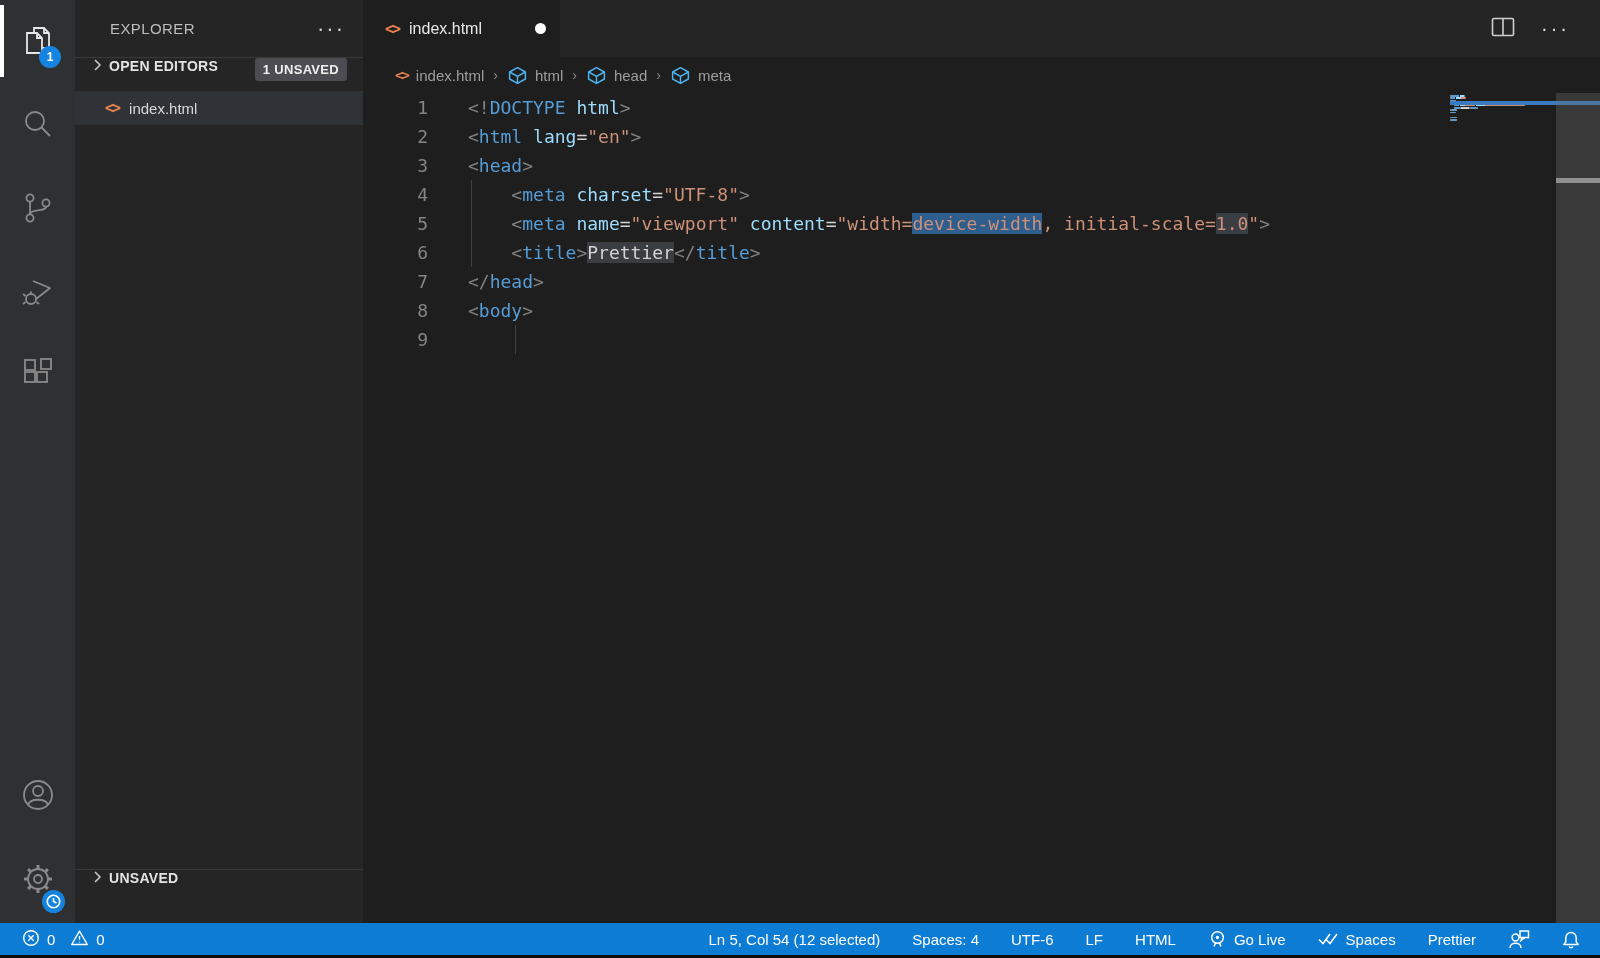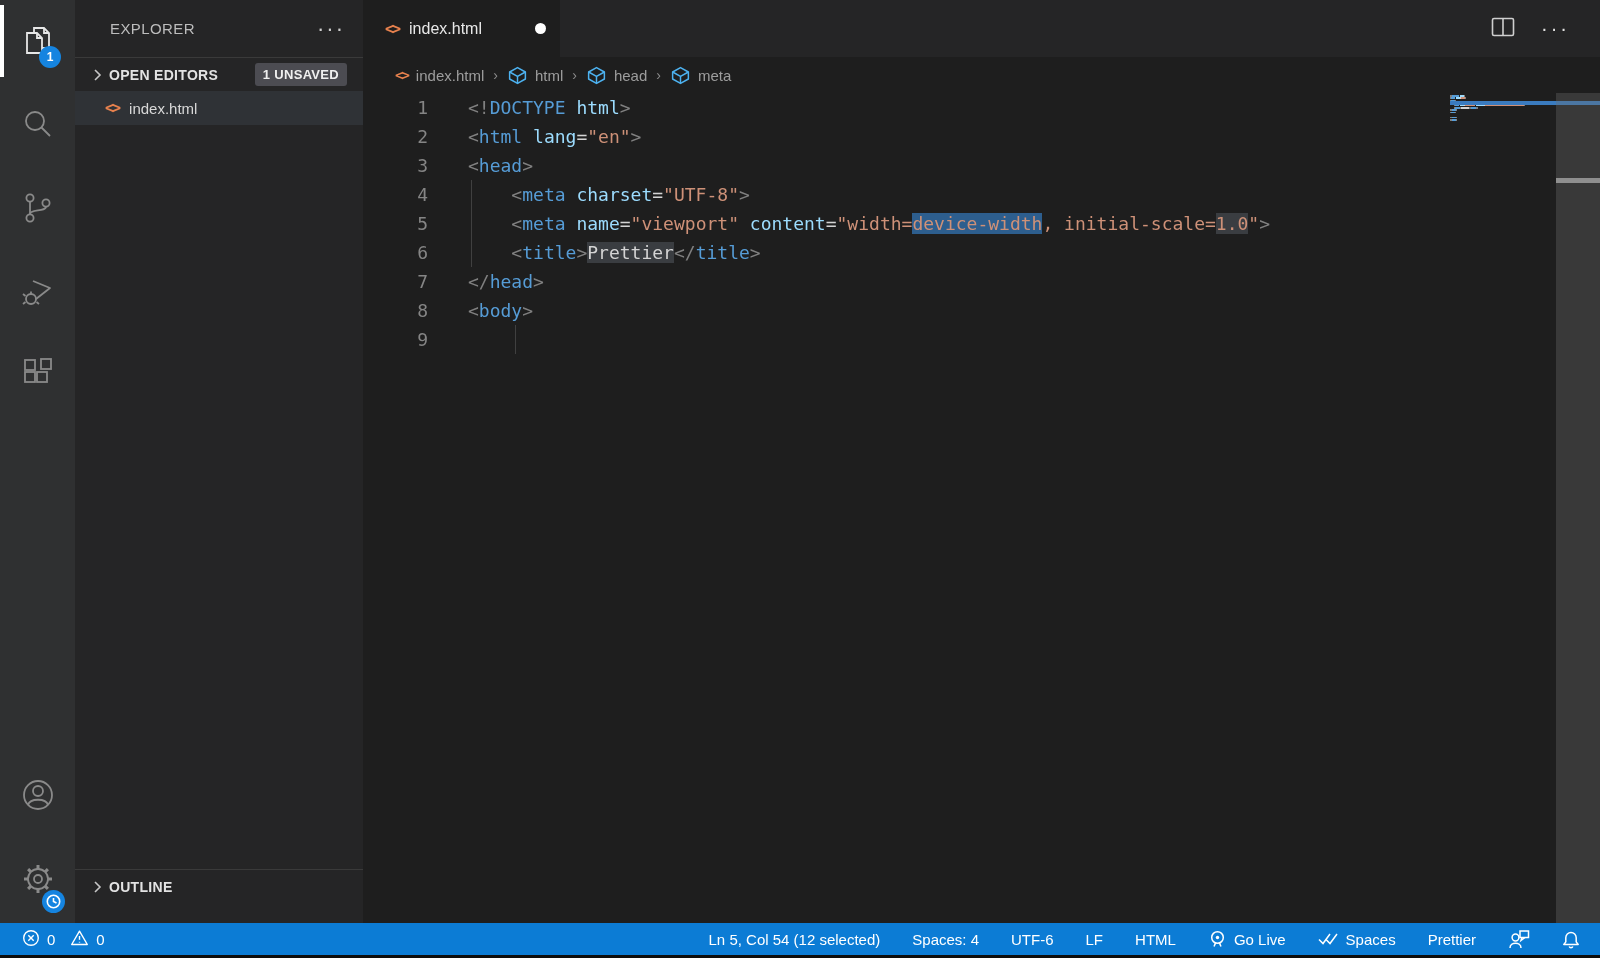--- a/index.html
+++ b/index.html
@@ -20,21 +20,21 @@
   #activity-bottom { margin-top:auto; }
   .clock-badge { position:absolute; right:10px; bottom:10px; width:23px; height:23px;
     border-radius:50%; background:#1584e0; display:flex; align-items:center; justify-content:center; }
 
   
   #sidebar { position:absolute; left:75px; top:0; width:288px; height:923px; background:#252526;
     color:#cccccc; }
   #sidebar-header { height:57px; display:flex; align-items:center; padding:0 18px 0 35px; }
   #sidebar-title { font-size:15px; letter-spacing:0.4px; color:#bdbdbd; }
   #sidebar-more { margin-left:auto; color:#cfcfcf; font-size:22px; letter-spacing:2px; cursor:pointer; line-height:10px; }
-  .section-row { height:34px; display:flex; align-items:center; border-top:1px solid #3a3a3a;
+  .section-row { height:34px; display:flex; align-items:flex-start; border-top:1px solid #3a3a3a;
     padding:0 10px; cursor:pointer; }
   .section-row .chev { width:24px; display:flex; justify-content:center; }
   .chev svg { stroke:#c6c6c6; fill:none; stroke-width:1.6; }
   .section-label { font-weight:bold; font-size:14px; color:#e3e3e3; letter-spacing:0.3px; }
   #open-editors-badge { margin-left:auto; margin-right:6px; background:#4c4c52; color:#efefef;
     font-size:13px; font-weight:bold; padding:4px 8px; border-radius:3px; letter-spacing:0.3px;}
   #workspace-row { height:38px; }
   #file-row { height:34px; display:flex; align-items:center; background:#2f3236; cursor:pointer;
     padding-left:30px; }
   .html-glyph { font-family:"DejaVu Sans Mono", monospace; font-weight:bold; color:#e8824e;
@@ -206,21 +206,21 @@
     <span id="file-label">index.html</span>
   </div>
 
   <div id="sidebar-bottom">
     <div class="section-row">
       <span class="chev">
         <svg width="14" height="14" viewBox="0 0 14 14">
             <polyline points="5,2 10,7 5,12" fill="none"></polyline>
           </svg>
       </span>
-      <span class="section-label">OUTLINE</span>
+      <span class="section-label">UNSAVED</span>
     </div>
   </div>
 </div>
 
 <div id="editor">
   <div id="tab-bar">
     <div id="tab-active">
       <span class="html-glyph">&lt;&gt;</span>
       <span id="tab-label">index.html</span>
       <span class="dirty-dot"></span>

